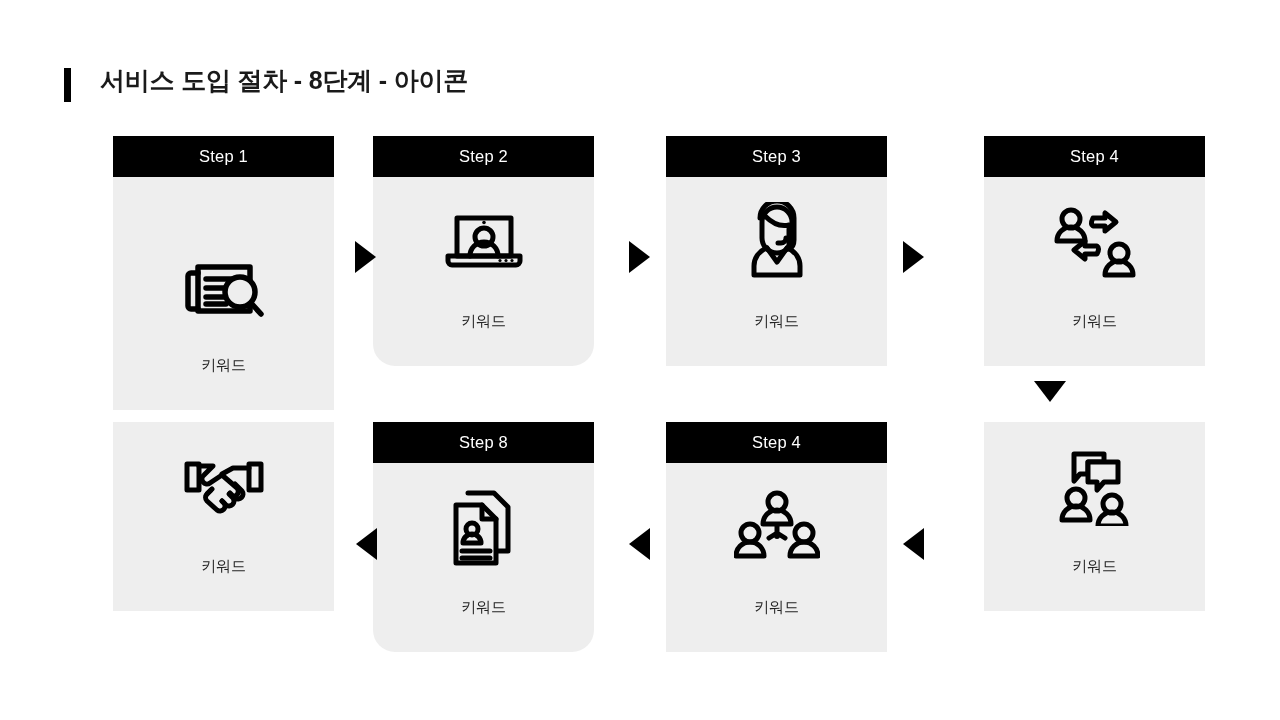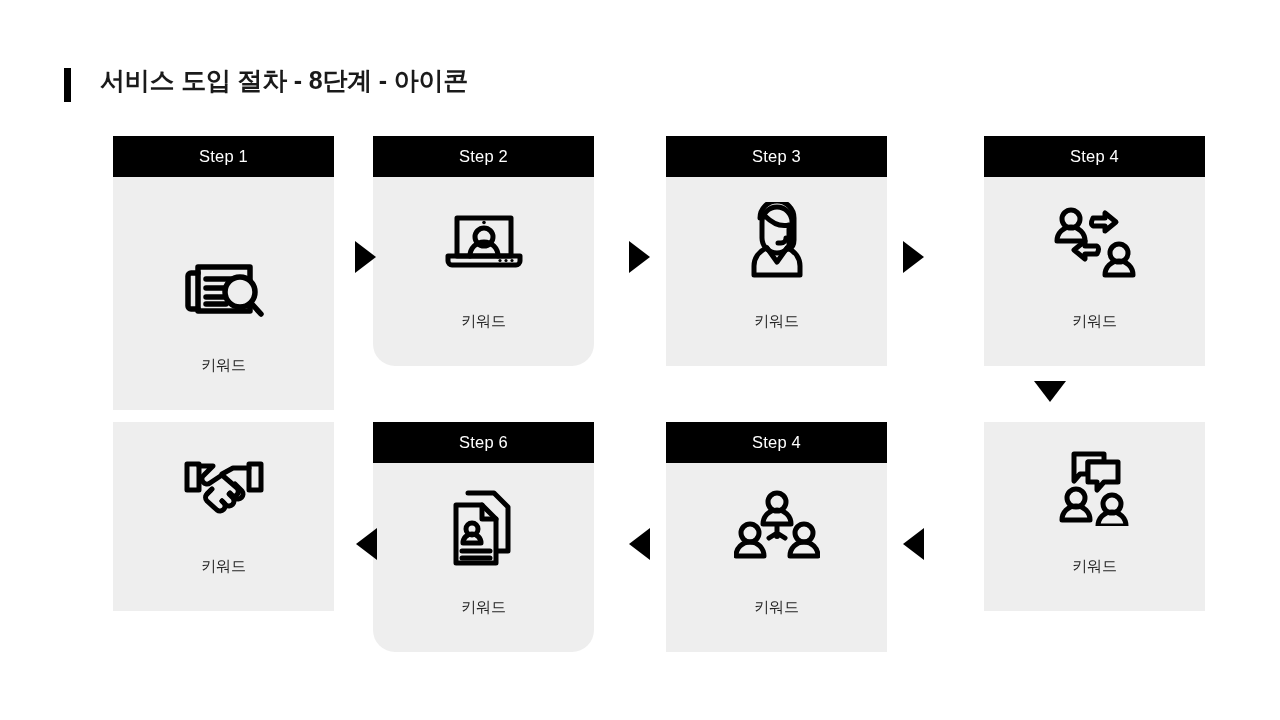--- a/index.html
+++ b/index.html
@@ -235,21 +235,21 @@
           <path d="M2 66 a14 14 0 0 1 28 0 z"></path>
           <circle cx="70" cy="43" r="9"></circle>
           <path d="M56 66 a14 14 0 0 1 28 0 z"></path>
         </svg>
       </div>
       <div class="kw">키워드</div>
     </div>
   </div>
 
   <div class="card r2 c2">
-    <div class="hdr">Step 6</div>
+    <div class="hdr">Step 8</div>
     <div class="body">
       <div class="icon-wrap">
         <svg class="ico" width="72" height="82" viewBox="0 0 72 82" fill="none" stroke="#000" stroke-width="5" stroke-linecap="round" stroke-linejoin="round">
           <path d="M20 6 h26 l14 14 v44 h-12"></path>
           <path d="M8 18 h26 l14 14 v44 h-40 z" fill="#eee"></path>
           <path d="M34 18 v14 h14"></path>
           <circle cx="24" cy="42" r="6"></circle>
           <path d="M15 56 a9 9 0 0 1 18 0 z"></path>
           <path d="M14 64 h28 M14 71 h28"></path>
         </svg>

